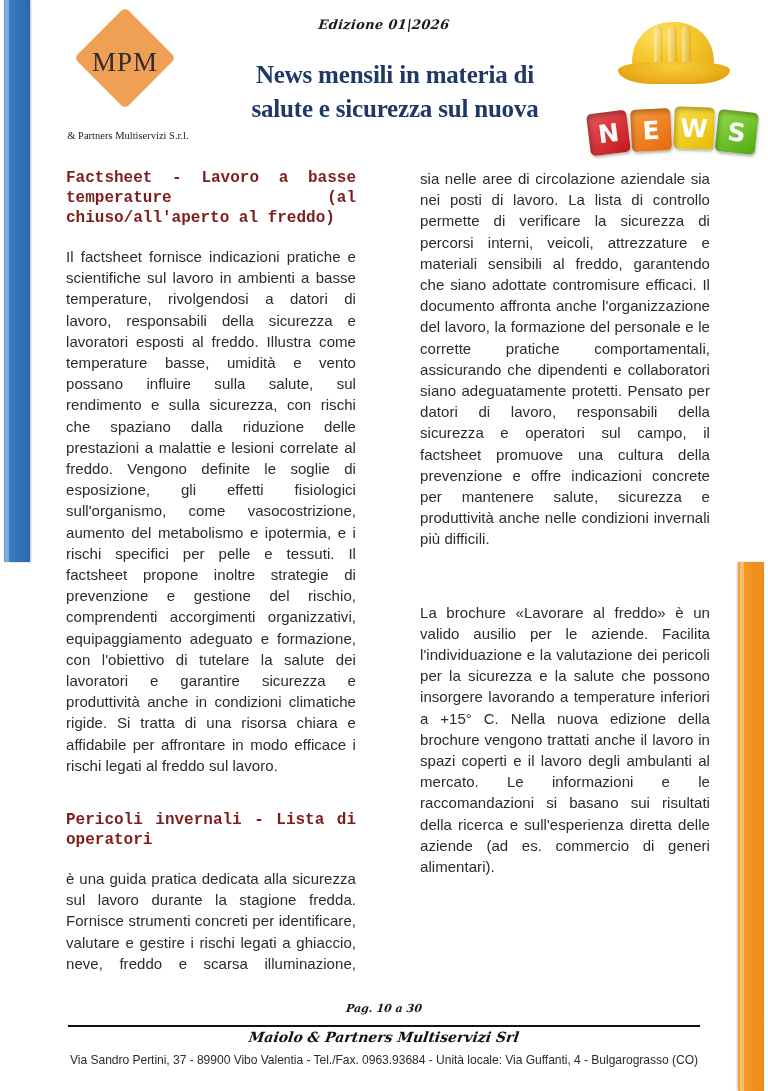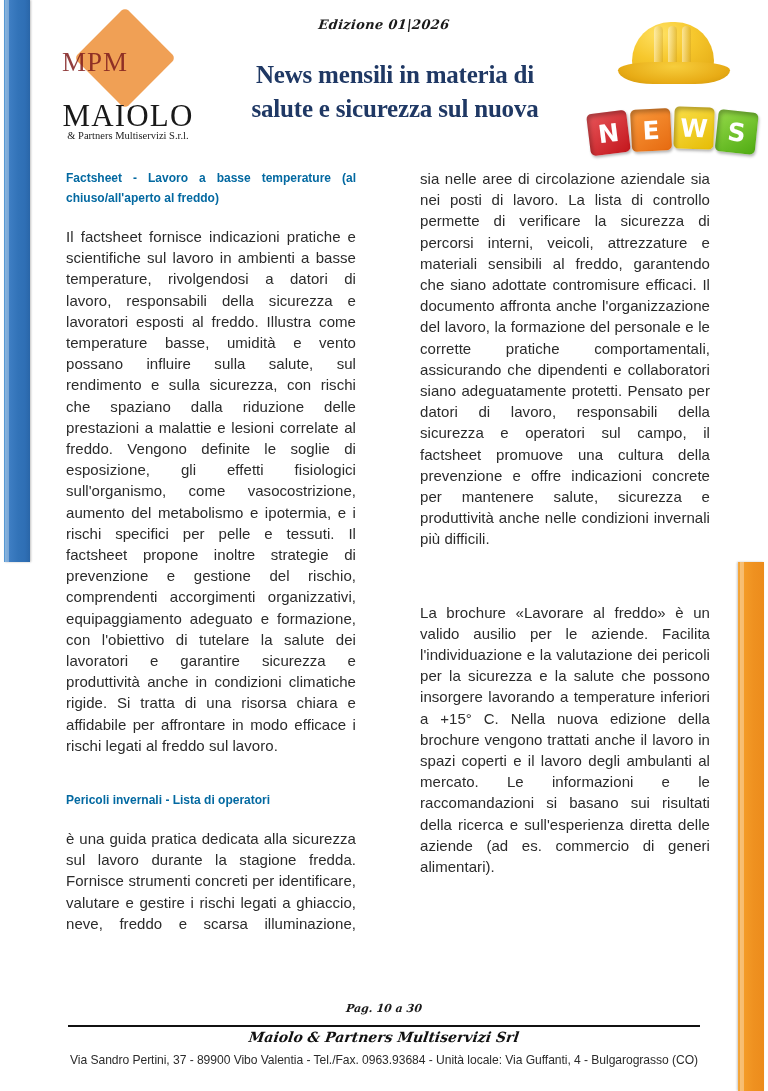--- a/index.html
+++ b/index.html
@@ -83,25 +83,25 @@
     left: 27px; top: 2px;
     width: 72px; height: 72px;
     background: #f0a055;
     transform: rotate(45deg);
     border-radius: 5px;
   }
   .logo-mpm {
     position: absolute;
     left: 0; top: 27px;
     width: 126px;
-    text-align: left;
+    text-align: center;
     font-family: "Liberation Serif", serif;
     font-size: 27px;
     letter-spacing: 1px;
-    color: #7f1d1d;
+    color: #0f172a;
     opacity: .85;
   }
   .logo-maiolo {
     position: absolute;
     left: 0; top: 78px;
     width: 132px;
     text-align: center;
     font-family: "Liberation Serif", serif;
     font-size: 31px;
     letter-spacing: 1.2px;
@@ -198,25 +198,25 @@
   }
   .col {
     position: absolute;
     top: 0;
     width: 290px;
   }
   .col-left  { left: 66px; }
   .col-right { left: 420px; }
 
   h2.sec {
-    font-family: Liberation Sans, sans-serif;
-    font-weight: bold;
-    font-size: 12px;
+    font-family: Liberation Mono, monospace;
+    font-weight: bold;
+    font-size: 16px;
     line-height: 20px;
-    color: #0369a1;
+    color: #7f1d1d;
     text-align: justify;
     text-align-last: justify;
     margin: 0;
   }
   h2.sec.left-last { text-align-last: left; }
 
   p.body {
     font-family: "Liberation Sans", sans-serif;
     font-size: 15px;
     line-height: 21.2px;
@@ -286,21 +286,20 @@
   <div class="bar-left"></div>
   <div class="bar-right"></div>
 
   <div class="header">
 
     <div class="edition">Edizione 01|2026</div>
 
     <div class="logo">
       <div class="logo-diamond"></div>
       <div class="logo-mpm">MPM</div>
-      <div class="logo-maiolo">MAIOLO</div>
       <div class="logo-sub">&amp; Partners Multiservizi S.r.l.</div>
     </div>
 
     <div class="head-title">
       <div>News mensili in materia di</div>
       <div>salute e sicurezza sul nuova</div>
     </div>
 
     <div class="art">
       <div class="helmet">

